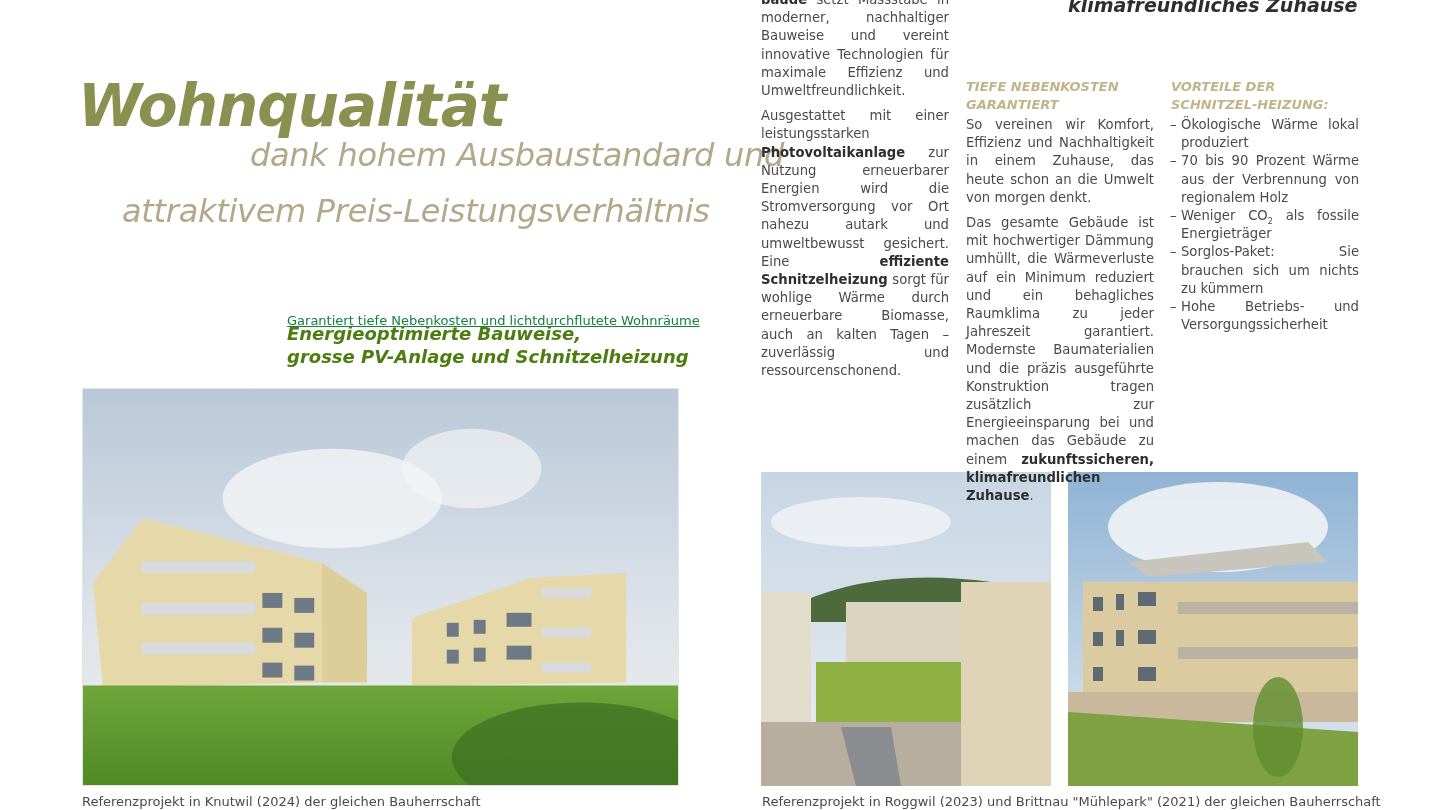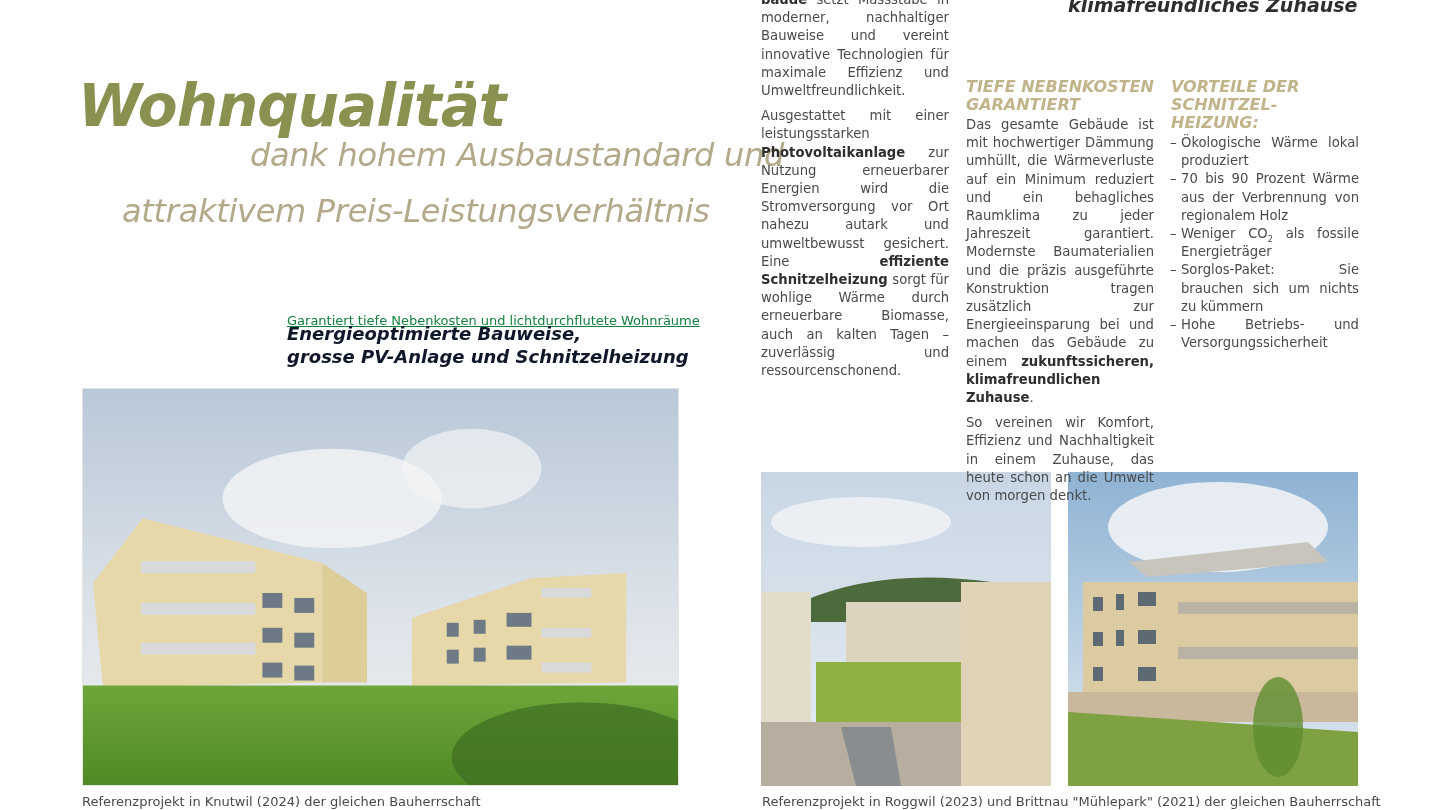--- a/index.html
+++ b/index.html
@@ -26,21 +26,21 @@
     white-space: nowrap; letter-spacing: -0.3px;
   }
   .title-sub.l1 { left: 250px; top: 138px; }
   .title-sub.l2 { left: 122px; top: 172px; margin-top: 22px; }
 
   .lead-small {
     left: 287px; top: 313px; font-size: 13px; color: #15803d; white-space: nowrap; text-decoration: underline;
   }
   .lead-bold {
     left: 287px; top: 322px; font-size: 18px; font-weight: bold; font-style: italic;
-    color: #0f172a; line-height: 23px; white-space: nowrap;
+    color: #4d7c0f; line-height: 23px; white-space: nowrap;
   }
 
   
   .photo { overflow: hidden; }
   .photo svg { display: block; width: 100%; height: 100%; }
   .photo-main { left: 82px; top: 388px; width: 597px; height: 398px; border: 1px solid #e4e4e4; box-sizing: border-box; }
   .photo-r1 { left: 761px; top: 472px; width: 290px; height: 314px; }
   .photo-r2 { left: 1068px; top: 472px; width: 290px; height: 314px; }
 
   .caption { font-size: 13px; color: #4a4a4a; white-space: nowrap; top: 794px; }
@@ -49,21 +49,21 @@
 
   
   .col { font-size: 13.2px; line-height: 18.2px; color: #4a4a4a; text-align: justify; }
   .col p { margin: 0 0 7px 0; }
   .col b { color: #2e2e2e; }
   .col1 { left: 761px; top: -9px; width: 188px; }
   .col2 { left: 966px; top: 78px; width: 188px; }
   .col3 { left: 1171px; top: 78px; width: 188px; }
 
   .col-head {
-    font-style: italic; font-weight: bold; font-size: 16px; line-height: 18px;
+    font-style: italic; font-weight: bold; font-size: 13px; line-height: 18px;
     color: #c2b48a; text-transform: uppercase; text-align: left; margin-bottom: 2px;
   }
 
   .top-right-head {
     left: 1068px; top: -6px; font-size: 19px; font-weight: bold; font-style: italic;
     color: #2e2e2e; white-space: nowrap;
   }
 
   ul.bullets { list-style: none; margin: 0; padding: 0; }
   ul.bullets li { position: relative; padding-left: 10px; margin-bottom: 0; }
@@ -185,22 +185,22 @@
 <div class="abs caption c1">Referenzprojekt in Knutwil (2024) der gleichen Bauherrschaft</div>
 <div class="abs caption c2">Referenzprojekt in Roggwil (2023) und Brittnau "Mühlepark" (2021) der gleichen Bauherrschaft</div>
 
 <div class="abs col col1">
   <p><b>baude</b><span> setzt Massstäbe in moderner, nachhaltiger Bauweise und vereint innovative Technologien für maximale Effizienz und Umweltfreundlichkeit.</span></p>
   <p><span>Ausgestattet mit einer leistungsstarken </span><b>Photovoltaikanlage</b><span> zur Nutzung erneuerbarer Energien wird die Stromversorgung vor Ort nahezu autark und umweltbewusst gesichert. Eine </span><b>effiziente Schnitzelheizung</b><span> sorgt für wohlige Wärme durch erneuerbare Biomasse, auch an kalten Tagen – zuverlässig und ressourcenschonend.</span></p>
 </div>
 
 <div class="abs col col2">
   <div class="col-head">Tiefe Nebenkosten garantiert</div>
+  <p>So vereinen wir Komfort, Effizienz und Nachhaltigkeit in einem Zuhause, das heute schon an die Umwelt von morgen denkt.</p>
   <p><span>Das gesamte Gebäude ist mit hochwertiger Dämmung umhüllt, die Wärmeverluste auf ein Minimum reduziert und ein behagliches Raumklima zu jeder Jahreszeit garantiert. Modernste Baumaterialien und die präzis ausgeführte Konstruktion tragen zusätzlich zur Energieeinsparung bei und machen das Gebäude zu einem </span><b>zukunftssicheren, klimafreundlichen Zuhause</b><span>.</span></p>
-  <p>So vereinen wir Komfort, Effizienz und Nachhaltigkeit in einem Zuhause, das heute schon an die Umwelt von morgen denkt.</p>
 </div>
 
 <div class="abs col col3">
   <div class="col-head">Vorteile der Schnitzel-heizung:</div>
   <ul class="bullets">
     <li>Ökologische Wärme lokal produziert</li>
     <li>70 bis 90 Prozent Wärme aus der Verbrennung von regionalem Holz</li>
     <li><span>Weniger CO</span><sub>2</sub><span> als fossile Energieträger</span></li>
     <li>Sorglos-Paket: Sie brauchen sich um nichts zu kümmern</li>
     <li>Hohe Betriebs- und Versorgungssicherheit</li>

